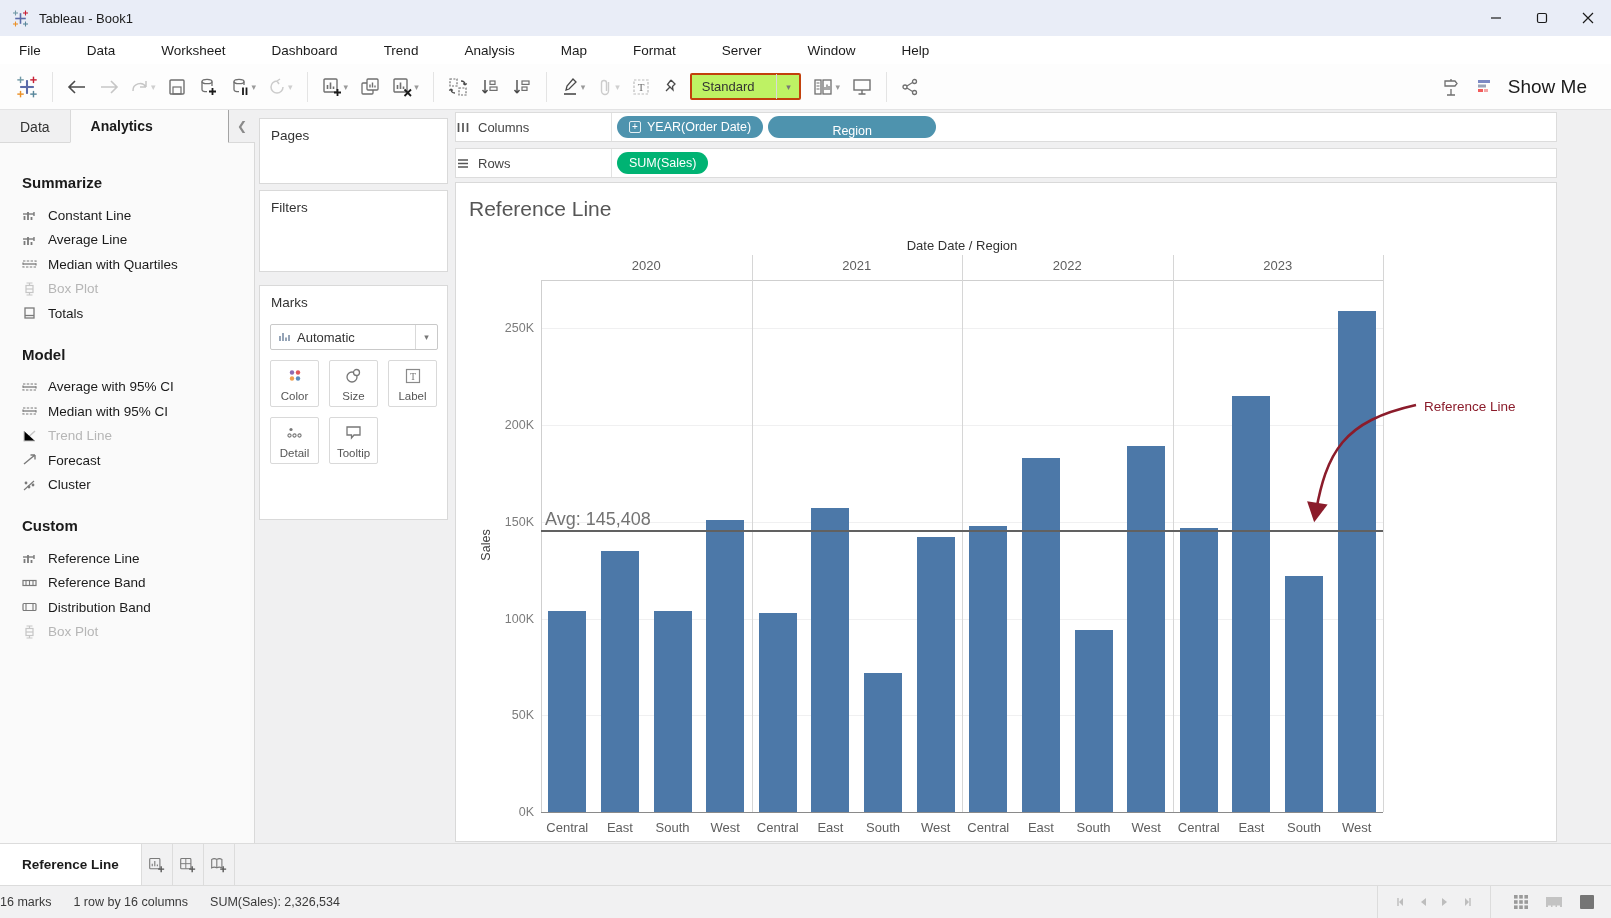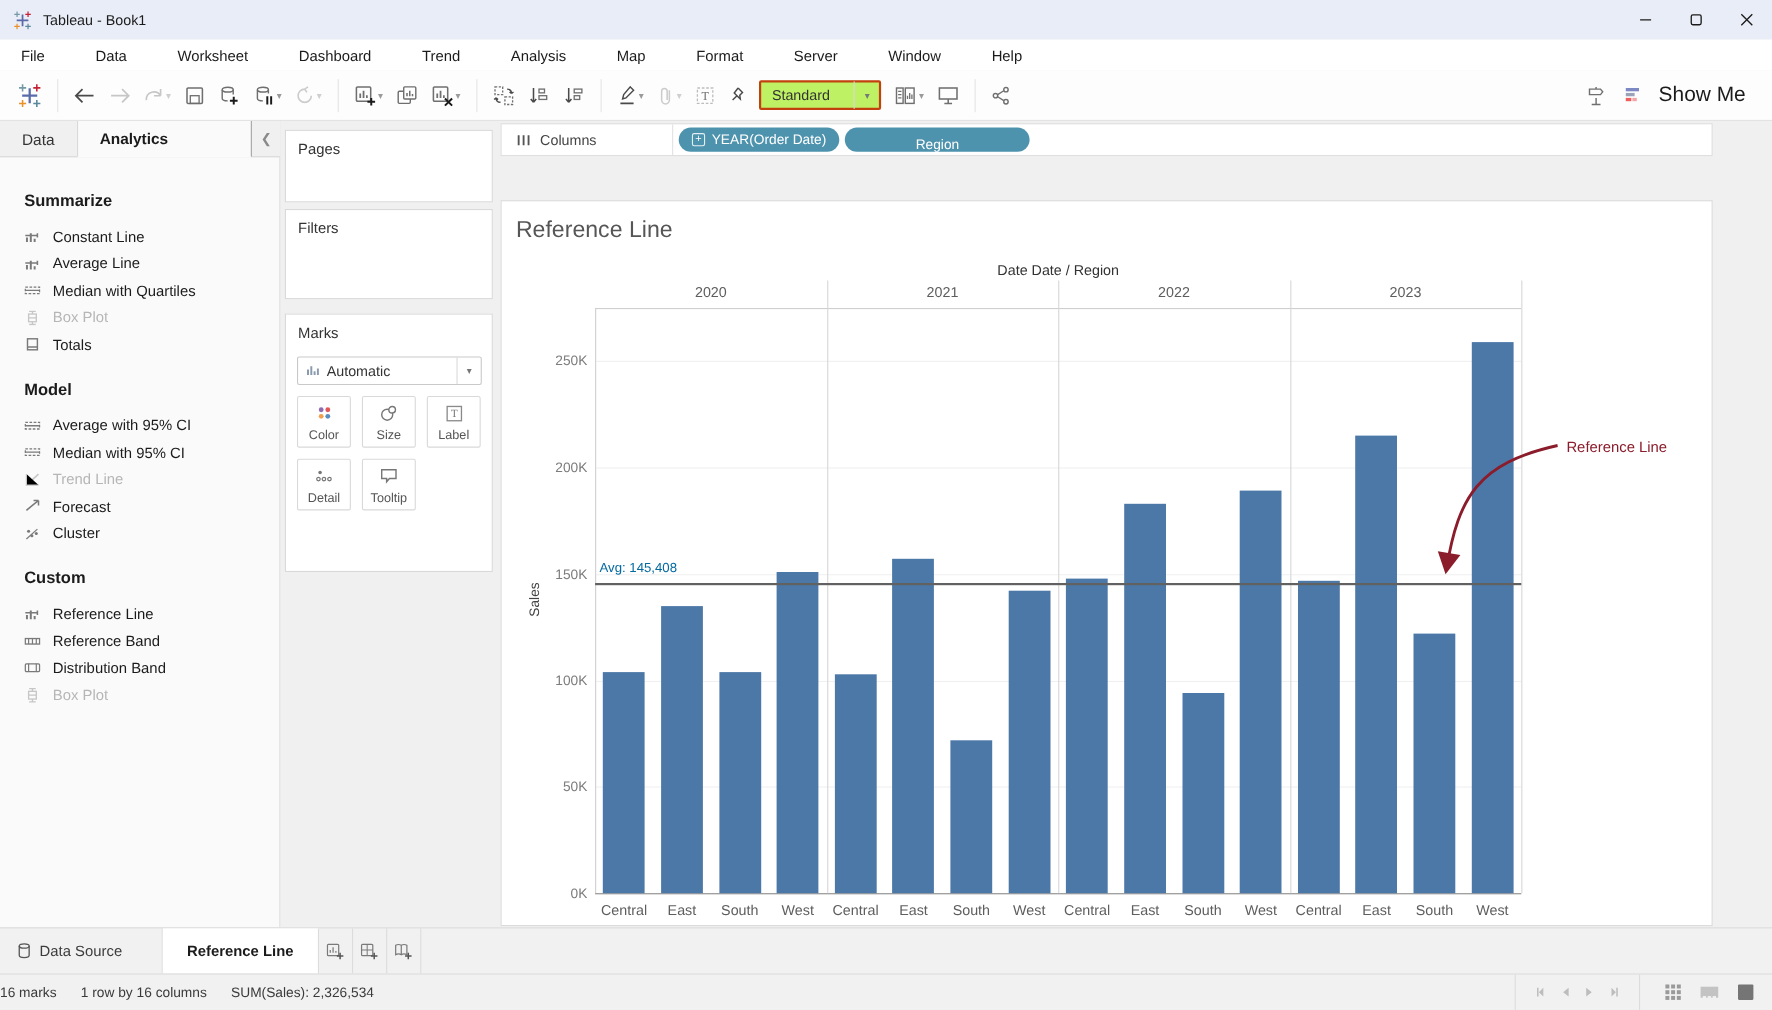--- a/index.html
+++ b/index.html
@@ -50,40 +50,40 @@
   #marks-select .sel-label { font-size:13px; color:#333; flex:1; margin-left:6px; }
   #marks-select .sel-caret { width:22px; border-left:1px solid #d9d9d9; text-align:center; font-size:9px; color:#777; align-self:stretch; display:flex; align-items:center; justify-content:center; }
   .marks-grid { position:absolute; left:10px; top:74px; width:170px; display:flex; flex-wrap:wrap; gap:10px; }
   .mark-btn { width:49px; height:47px; border:1px solid #d9d9d9; border-radius:2px; display:flex; flex-direction:column; align-items:center; justify-content:flex-end; padding-bottom:4px; background:#fff; }
   .mark-btn .mb-icon { flex:1; display:flex; align-items:center; }
   .mark-btn .mb-label { font-size:11.5px; color:#555; }
 
   
   #right-col { position:absolute; left:452px; top:110px; width:1159px; height:733px; background:#f0f0f1; }
   .shelf { position:absolute; left:3px; width:1102px; height:30px; background:#fff; border:1px solid #dcdcdc; display:flex; align-items:center; }
-  .shelf-label { display:flex; align-items:center; font-size:13px; color:#444; padding-left:13px; width:155px; }
+  .shelf-label { display:flex; align-items:center; font-size:13px; color:#444; width:155px; }
   .shelf-label .icon { margin-right:8px; display:flex; }
   .shelf-div { width:1px; height:28px; background:#e2e2e2; margin-right:5px; }
   .pill { height:22px; border-radius:11px; display:flex; align-items:center; justify-content:center; color:#ffffff; font-size:12.5px; margin-right:5px; padding:0 12px; }
   .pill .expand-box { width:12px; height:12px; border:1px solid rgba(255,255,255,.85); margin-right:6px; font-size:10px; line-height:10px; display:flex; align-items:center; justify-content:center; border-radius:2px; }
   .pill .expand-box::before { content:"+"; }
 
   
   #chart-card { position:absolute; left:3px; top:72px; width:1102px; height:660px; background:#ffffff; border:1px solid #d9d9d9; }
   #chart-title { position:absolute; left:13px; top:14px; font-size:21px; color:#565656; }
   #col-field-header { position:absolute; left:85px; width:842px; top:55px; text-align:center; font-size:13px; color:#323232; }
   .year-label { position:absolute; top:75px; font-size:13px; color:#5e5e5e; transform:translateX(-50%); }
   .hline, .vline { position:absolute; }
   .gridline { position:absolute; height:1px; background:#f0f0f1; }
   .bar { position:absolute; background:#4c78a8; }
   .xlabel { position:absolute; font-size:13px; color:#5e5e5e; transform:translateX(-50%); white-space:nowrap; }
   .ytick { position:absolute; font-size:12.5px; color:#7c7c7c; text-align:right; width:44px; transform:translateY(-50%); }
   #ylabel { position:absolute; font-size:12.5px; color:#424242; transform:rotate(-90deg); transform-origin:center; }
   #ref-line { position:absolute; height:2px; background:#616161; }
-  #ref-label { position:absolute; font-size:12px; color:#0369a1; }
+  #ref-label { position:absolute; font-size:18px; color:#737373; }
   #annotation-text { position:absolute; font-size:13.5px; }
   #annotation-svg { position:absolute; left:0; top:0; pointer-events:none; }
 
   
   #tabsbar { position:absolute; left:0; top:843px; width:1611px; height:42px; background:#f1f1f2; border-top:1px solid #dcdcdc; display:flex; align-items:stretch; }
   .ds-tab { display:flex; align-items:center; padding:0 36px 0 16px; font-size:13.5px; color:#3c3c3c; border-right:1px solid #dcdcdc; }
   .ds-tab .icon { margin-right:8px; display:flex; }
   .sheet-tab { display:flex; align-items:center; padding:0 22px; font-size:13.5px; background:#ffffff; font-weight:bold; color:#1b1b1b; border-right:1px solid #dcdcdc; }
   .newtab-btn { width:31px; display:flex; align-items:center; justify-content:center; border-right:1px solid #dcdcdc; }
 
@@ -578,20 +578,36 @@
         <span class="pill" style="background: rgb(78, 147, 174);">
           <span class="expand-box"></span>
           <span>YEAR(Order Date)</span>
         </span>
         <span class="pill" style="background: rgb(78, 147, 174); width: 168px; align-items: flex-end;">
           <span>Region</span>
         </span>
       </span>
   </div>
 
+  <div class="shelf" style="top:38px;">
+    <span class="shelf-label">
+      <span class="icon">
+          <svg width="14" height="13" viewBox="0 0 14 13">
+            <path d="M2 3 H12 M2 6.5 H12 M2 10 H12" stroke="#555" stroke-width="1.7"></path>
+          </svg>
+        </span>
+      <span>Rows</span>
+    </span>
+    <span class="shelf-div"></span>
+    <span id="rows-pills" style="display:flex; align-items:center;">
+        <span class="pill" style="background: rgb(0, 179, 115);">
+          <span>SUM(Sales)</span>
+        </span>
+      </span>
+  </div>
 
   <div id="chart-card">
     <div id="chart-title">Reference Line</div>
     <div id="col-field-header">Date Date / Region</div>
     <div id="plot">
         <div class="gridline" style="left: 86px; top: 532.273px; width: 841px;"></div>
         <div class="gridline" style="left: 86px; top: 435.545px; width: 841px;"></div>
         <div class="gridline" style="left: 86px; top: 338.818px; width: 841px;"></div>
         <div class="gridline" style="left: 86px; top: 242.091px; width: 841px;"></div>
         <div class="gridline" style="left: 86px; top: 145.364px; width: 841px;"></div>
@@ -654,29 +670,20 @@
           <path d="M0.5 0.5 L8 4.5 L0.5 8.5 Z" fill="#8b1c2b"></path>
         </marker>
       </defs>
       <path d="M 960 222 C 888 238, 870 268, 859 334" fill="none" stroke="#8b1c2b" stroke-width="2.6" marker-end="url(#arrowhead)"></path>
     </svg>
     <div id="annotation-text" style="left: 968px; top: 216px; color: rgb(139, 28, 43);">Reference Line</div>
   </div>
 </div>
 
 <div id="tabsbar">
-  <div class="ds-tab">
-    <span class="icon">
-        <svg width="12" height="15" viewBox="0 0 12 15">
-          <ellipse cx="6" cy="3" rx="4.5" ry="2" fill="none" stroke="#555" stroke-width="1.2"></ellipse>
-          <path d="M1.5 3 V11.5 C1.5 12.6 3.5 13.5 6 13.5 C8.5 13.5 10.5 12.6 10.5 11.5 V3" fill="none" stroke="#555" stroke-width="1.2"></path>
-        </svg>
-      </span>
-    <span>Data Source</span>
-  </div>
   <div class="sheet-tab">
     <span>Reference Line</span>
   </div>
   <div class="newtab-btn">
       <svg width="17" height="17" viewBox="0 0 20 20">
         <rect x="2" y="3" width="12" height="12" rx="1" fill="none" stroke="#7a7a7a" stroke-width="1.3"></rect>
         <path d="M5 12 V9 M8 12 V6 M11 12 V10" stroke="#7a7a7a" stroke-width="1.3"></path>
         <path d="M15.5 12 V19 M12 15.5 H19" stroke="#555" stroke-width="1.6"></path>
       </svg>
     </div>

